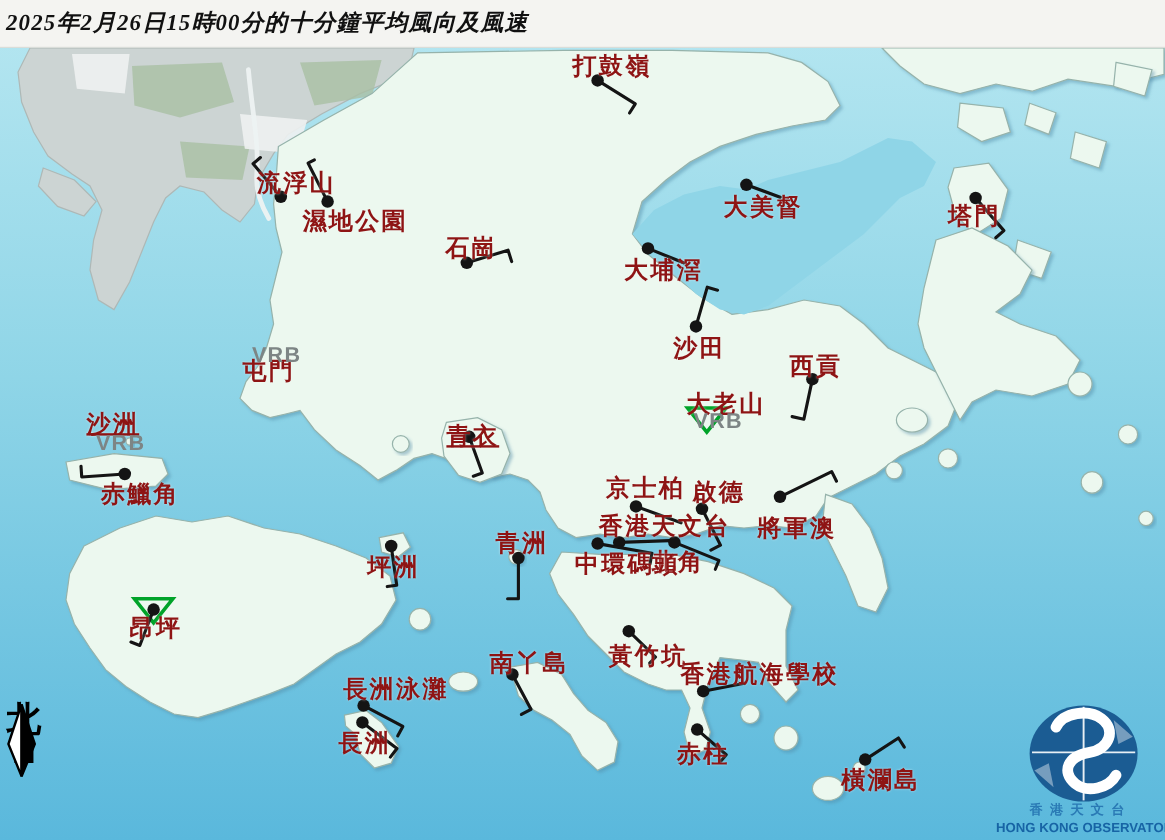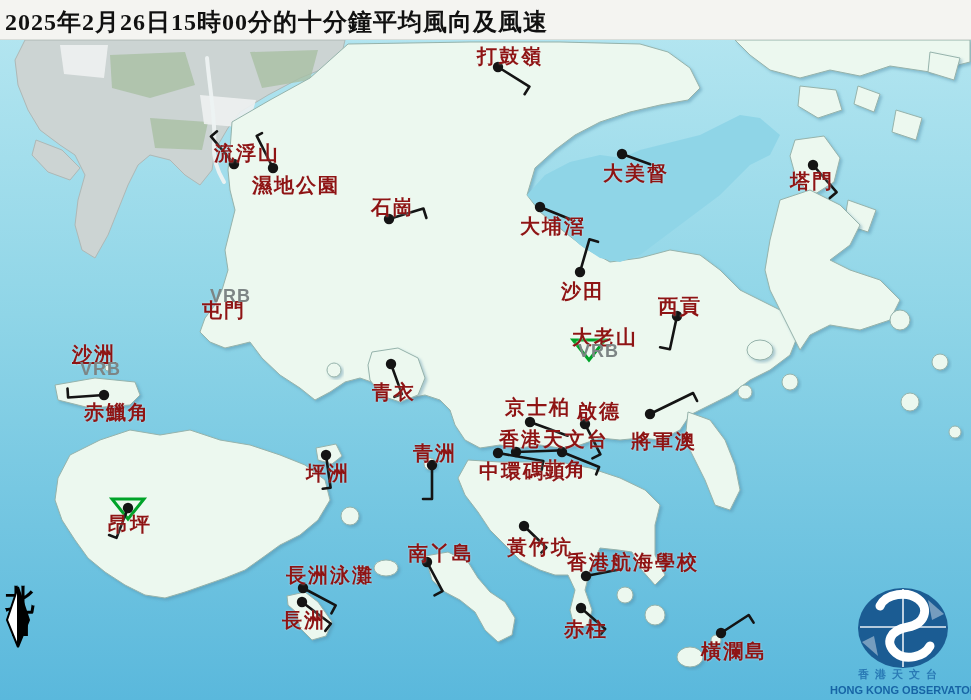--- a/index.html
+++ b/index.html
@@ -21,22 +21,22 @@
   .tri{fill:none;stroke:var(--marker_green,#00a329);stroke-width:3;stroke-linejoin:miter;}
   .slabel{position:absolute;color:var(--label_red,#8e1414);
           font-family:"Liberation Serif",serif;font-weight:bold;
           font-size:20px;letter-spacing:2px;white-space:nowrap;line-height:1;
           text-shadow:0 0 2px rgba(255,255,255,.55);}
   .vrb{position:absolute;color:var(--vrb_gray,#7d8585);font-weight:bold;
        font-size:18px;letter-spacing:1px;line-height:1;white-space:nowrap;}
   .titlebar{position:absolute;left:0;top:0;width:100%;height:40px;
             background:#f4f4f1;border-bottom:1px solid #d9ddd9;box-sizing:border-box;}
   .title{position:absolute;left:5px;top:6px;color:var(--title_color,#111);
-         font-family:"Liberation Serif",serif;font-weight:bold;font-size:24px;
-         letter-spacing:1px;white-space:nowrap;}
+         font-family:"Liberation Serif",serif;font-weight:bold;font-size:19px;
+         letter-spacing:1px;white-space:nowrap;font-style:italic;}
   .compass{position:absolute;left:3px;top:586px;width:34px;text-align:center;color:#000;}
   .compass .hanzi{font-family:"Liberation Serif",serif;font-weight:bold;font-size:29px;line-height:1;}
   .compass .letter{font-family:"Liberation Sans",sans-serif;font-weight:bold;font-size:27px;line-height:.9;}
   .logo{position:absolute;left:830px;top:583px;width:141px;height:117px;}
   .logo-zh{position:absolute;left:0;top:84px;width:141px;text-align:center;
            color:var(--logo_text_blue,#2a7ab5);font-family:"Liberation Serif",serif;
            font-weight:bold;font-size:11px;letter-spacing:6px;}
   .logo-en{position:absolute;left:0;top:101px;width:141px;text-align:center;
            color:#1764a5;font-weight:bold;font-size:11px;letter-spacing:0px;white-space:nowrap;}
 </style>
@@ -255,21 +255,21 @@
       <div class="slabel" style="left: 561px; top: 281px;">沙田</div>
       <div class="slabel" style="left: 790px; top: 171px;">塔門</div>
       <div class="slabel" style="left: 658px; top: 296px;">西貢</div>
       <div class="slabel" style="left: 572px; top: 327px;">大老山</div>
       <div class="vrb" style="left: 578px; top: 342px;">VRB</div>
       <div class="slabel" style="left: 202px; top: 300px;">屯門</div>
       <div class="vrb" style="left: 210px; top: 287px;">VRB</div>
       <div class="slabel" style="left: 72px; top: 344px; text-decoration: underline;">沙洲</div>
       <div class="vrb" style="left: 80px; top: 360px;">VRB</div>
       <div class="slabel" style="left: 84px; top: 402px;">赤鱲角</div>
-      <div class="slabel" style="left: 372px; top: 382px;">青衣</div>
+      <div class="slabel" style="left: 372px; top: 354px; text-decoration: underline;">青衣</div>
       <div class="slabel" style="left: 413px; top: 443px;">青洲</div>
       <div class="slabel" style="left: 505px; top: 397px;">京士柏</div>
       <div class="slabel" style="left: 577px; top: 401px;">啟德</div>
       <div class="slabel" style="left: 499px; top: 429px;">香港天文台</div>
       <div class="slabel" style="left: 543px; top: 459px;">北角</div>
       <div class="slabel" style="left: 479px; top: 461px;">中環碼頭</div>
       <div class="slabel" style="left: 631px; top: 424px; margin-top: 7px;">將軍澳</div>
       <div class="slabel" style="left: 306px; top: 463px;">坪洲</div>
       <div class="slabel" style="left: 108px; top: 514px;">昂坪</div>
       <div class="slabel" style="left: 286px; top: 565px;">長洲泳灘</div>

